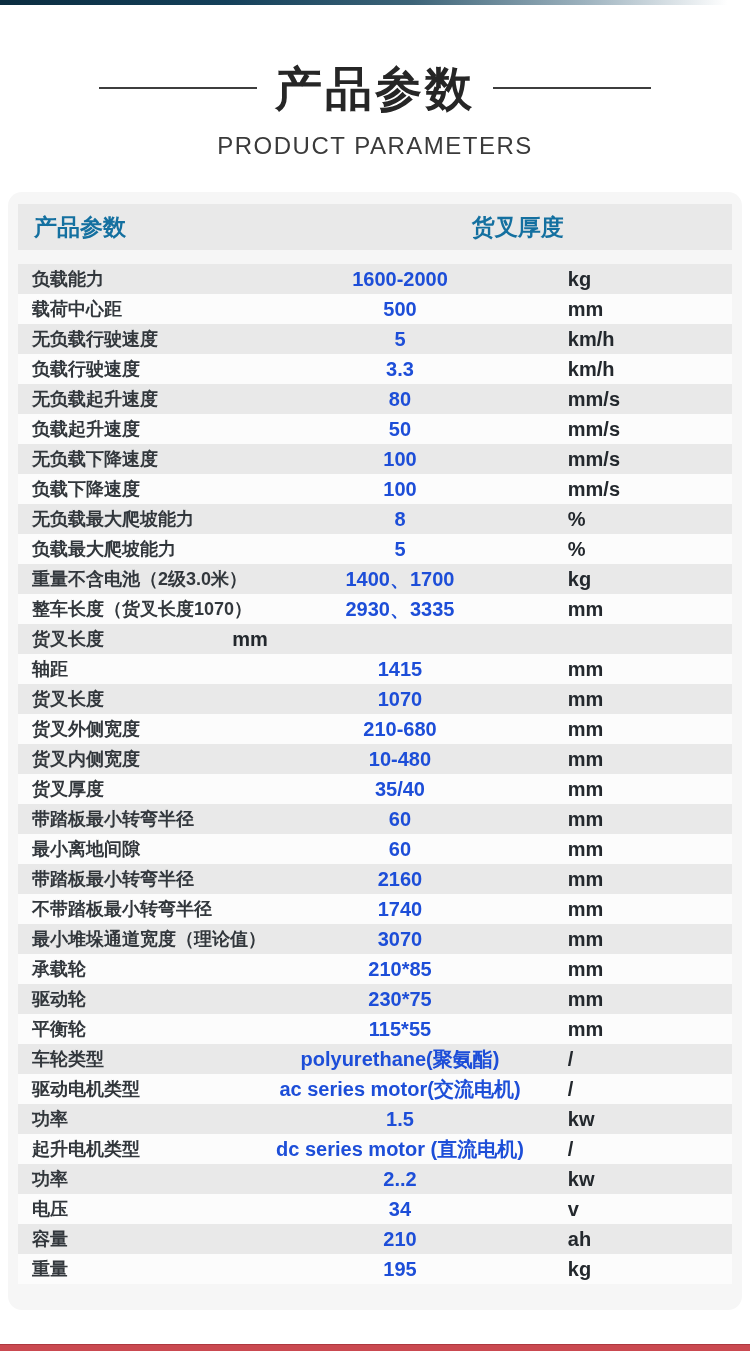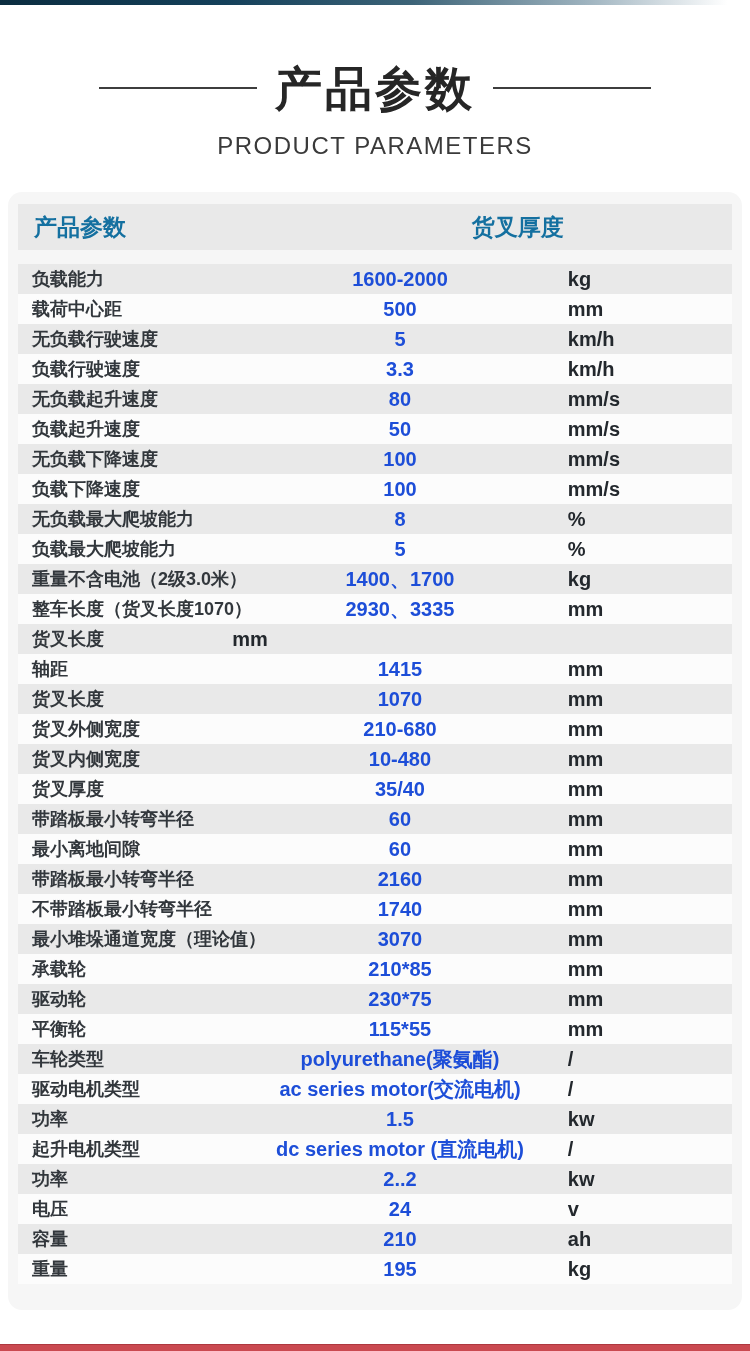--- a/index.html
+++ b/index.html
@@ -270,21 +270,21 @@
   </div>
 
   <div class="row stripe">
     <span class="cell-label">功率</span>
     <span class="cell-value">2..2</span>
     <span class="cell-unit">kw</span>
   </div>
 
   <div class="row">
     <span class="cell-label">电压</span>
-    <span class="cell-value">24</span>
+    <span class="cell-value">34</span>
     <span class="cell-unit">v</span>
   </div>
 
   <div class="row stripe">
     <span class="cell-label">容量</span>
     <span class="cell-value">210</span>
     <span class="cell-unit">ah</span>
   </div>
 
   <div class="row">

